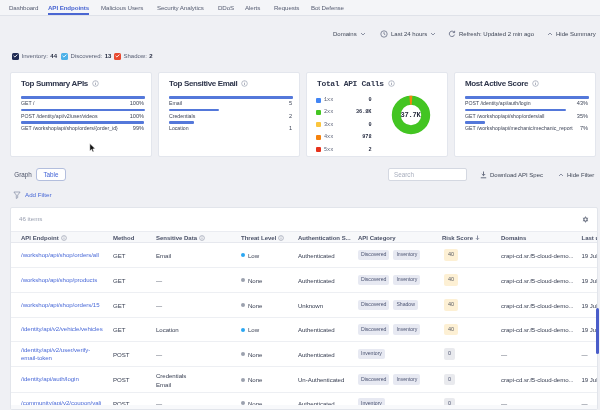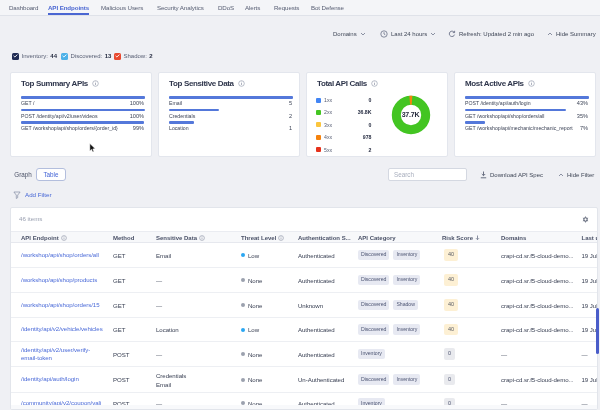--- a/index.html
+++ b/index.html
@@ -207,21 +207,21 @@
       <div class="bar-item">
         <div class="bar" style="top: 48px; width: 122.76px; background: rgb(84, 120, 218);"></div>
         <div class="bar-row" style="top: 52.2px;">
           <span>GET /workshop/api/shop/orders/{order_id}</span>
           <span style="font-size: 5.6px;">99%</span>
         </div>
       </div>
     </div>
     <div class="card" style="left: 158px;">
       <div class="card-title">
-        <span>Top Sensitive Data</span>
+        <span>Top Sensitive Email</span>
         <svg width="7" height="7" viewBox="0 0 7 7">
           <circle cx="3.5" cy="3.5" r="2.8" fill="none" stroke="#9aa0b0" stroke-width="0.7"></circle>
           <path d="M3.5,3 L3.5,5" stroke="#9aa0b0" stroke-width="0.8"></path>
           <circle cx="3.5" cy="2" r="0.45" fill="#9aa0b0"></circle>
         </svg>
       </div>
       <div class="bar-item">
         <div class="bar" style="top: 23px; width: 124px; background: rgb(84, 120, 218);"></div>
         <div class="bar-row" style="top: 27.2px;">
           <span>Email</span>
@@ -236,21 +236,21 @@
         </div>
       </div>
       <div class="bar-item">
         <div class="bar" style="top: 48px; width: 24.8px; background: rgb(84, 120, 218);"></div>
         <div class="bar-row" style="top: 52.2px;">
           <span>Location</span>
           <span style="font-size: 5.6px;">1</span>
         </div>
       </div>
     </div>
-    <div class="card" style="left: 306px;">
+    <div class="card" style="left: 306px; font-family: Liberation Mono, monospace;">
       <div class="card-title">
         <span>Total API Calls</span>
         <svg width="7" height="7" viewBox="0 0 7 7">
           <circle cx="3.5" cy="3.5" r="2.8" fill="none" stroke="#9aa0b0" stroke-width="0.7"></circle>
           <path d="M3.5,3 L3.5,5" stroke="#9aa0b0" stroke-width="0.8"></path>
           <circle cx="3.5" cy="2" r="0.45" fill="#9aa0b0"></circle>
         </svg>
       </div>
       <div class="d-legend-row" style="top: 24px;">
         <span class="d-sq" style="background: rgb(66, 133, 244);"></span>
@@ -280,21 +280,21 @@
       <div style="position: absolute; left: 81.5px; top: 20px; width: 44px; height: 44px;">
         <svg width="44" height="44" viewBox="0 0 44 44">
           <circle cx="22" cy="22" r="14.7" fill="none" stroke="#43c522" stroke-width="9"></circle>
           <circle cx="22" cy="22" r="14.7" fill="none" stroke="#f5820d" stroke-width="9" stroke-dasharray="2.3909698752566975 89.97185414028321" transform="rotate(-95 22 22)"></circle>
         </svg>
       </div>
       <div class="donut-center" style="left: 81.5px; top: 38px; width: 44px;">37.7K</div>
     </div>
     <div class="card" style="left: 454px;">
       <div class="card-title">
-        <span>Most Active APIs</span>
+        <span>Most Active Score</span>
         <svg width="7" height="7" viewBox="0 0 7 7">
           <circle cx="3.5" cy="3.5" r="2.8" fill="none" stroke="#9aa0b0" stroke-width="0.7"></circle>
           <path d="M3.5,3 L3.5,5" stroke="#9aa0b0" stroke-width="0.8"></path>
           <circle cx="3.5" cy="2" r="0.45" fill="#9aa0b0"></circle>
         </svg>
       </div>
       <div class="bar-item">
         <div class="bar" style="top: 23px; width: 124px; background: rgb(84, 120, 218);"></div>
         <div class="bar-row" style="top: 27.2px;">
           <span>POST /identity/api/auth/login</span>

